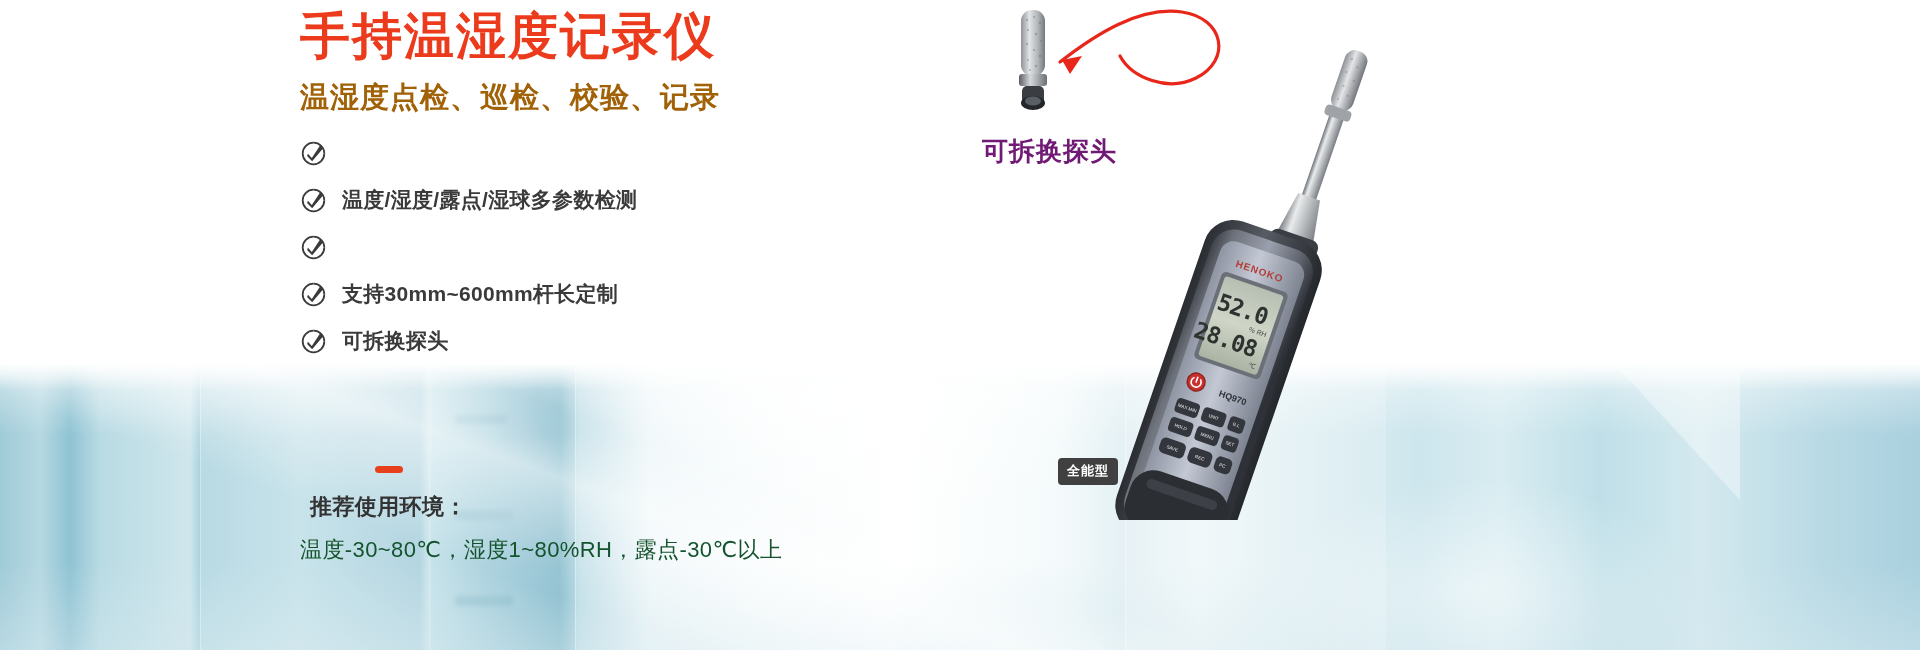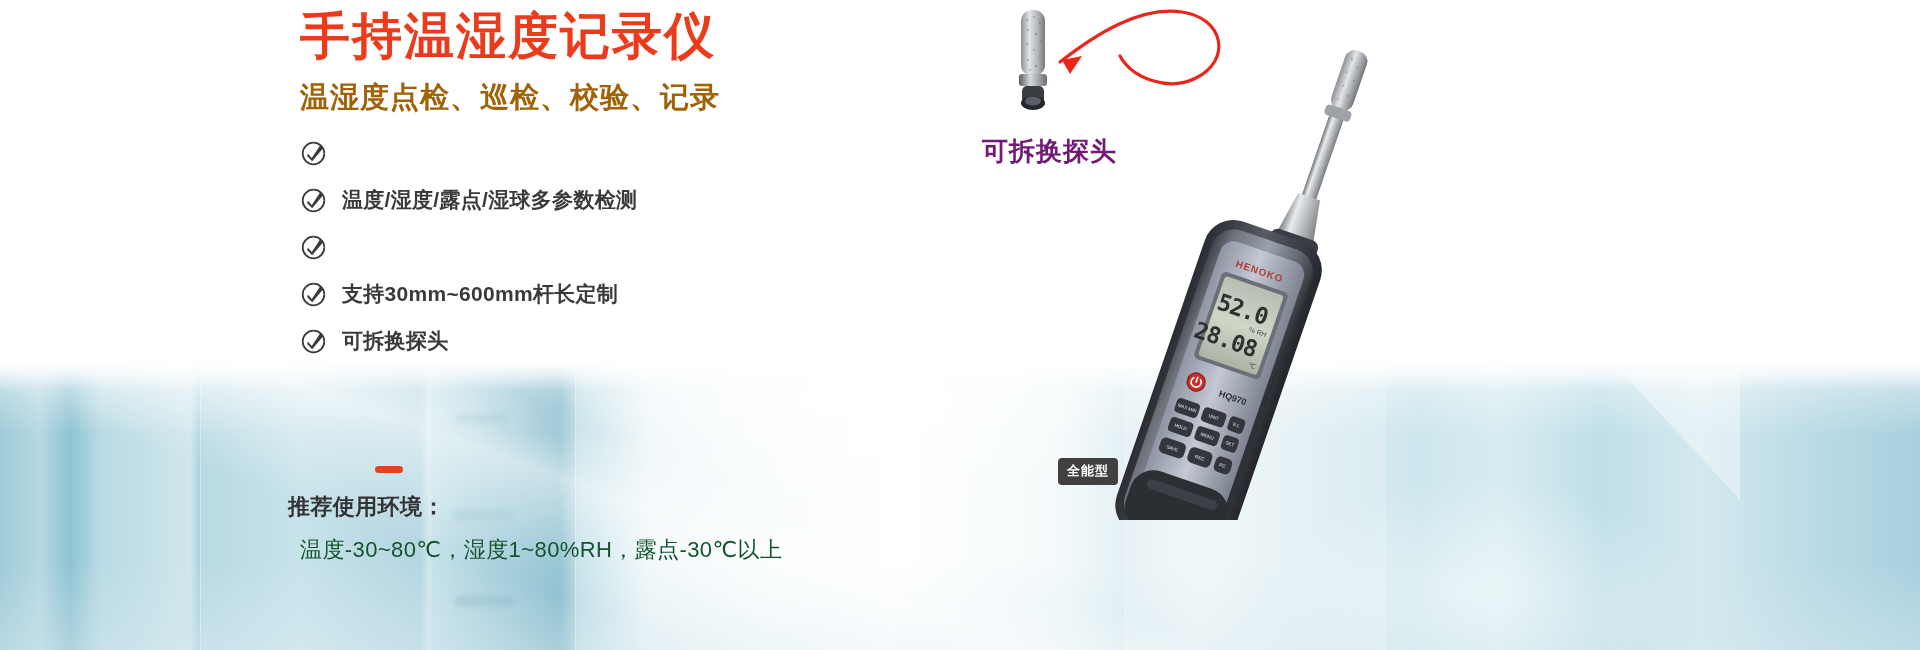--- a/index.html
+++ b/index.html
@@ -61,21 +61,21 @@
   .chk{width:27px;height:27px;flex:0 0 27px;margin-right:15px;display:block;}
   .feature-text{
     font-size:21px;font-weight:700;color:#3a3a3a;white-space:nowrap;letter-spacing:.3px;
   }
 
   
   .rec-dash{
     position:absolute;left:375px;top:466px;width:28px;height:7px;border-radius:4px;background:#e8401d;
   }
   .rec-line1{
-    position:absolute;left:288px;top:492px;
+    position:absolute;left:310px;top:492px;
     font-size:22px;font-weight:700;color:#333333;white-space:nowrap;letter-spacing:.4px;
   }
   .rec-line2{
     position:absolute;left:300px;top:535px;
     font-size:22px;font-weight:400;color:#14532d;white-space:nowrap;letter-spacing:.4px;
   }
 
   
   .probe-label{
     position:absolute;left:982px;top:134px;

